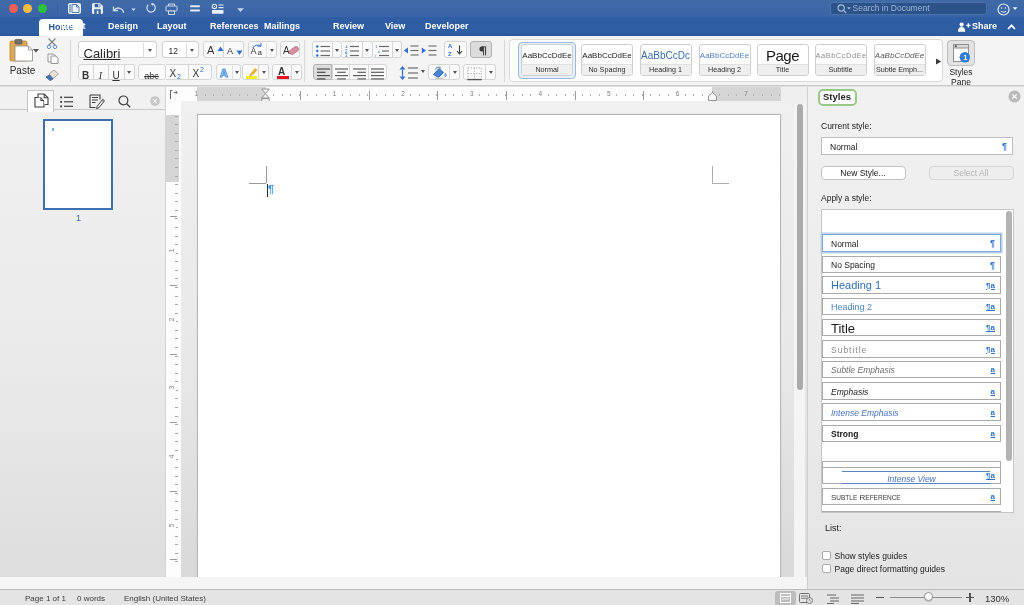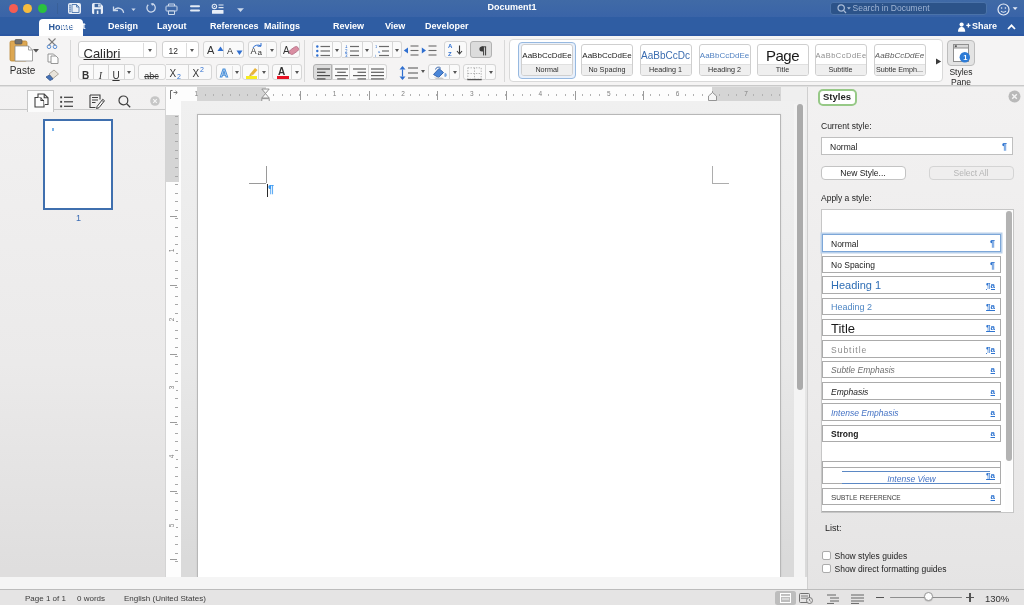--- a/index.html
+++ b/index.html
@@ -55,21 +55,20 @@
 #statusbar { position:absolute; top:589px; left:0; width:1024px; height:16px; background:#e5e4e4; border-top:1px solid #bcbcbc; font-size:8px; color:#3a3a3a; }
 </style>
 </head>
 <body>
 <div id="root">
 
   <div id="titlebar">
     <div class="light" style="left:9px; background:#f55d53;"></div>
     <div class="light" style="left:23px; background:#f6bc3e;"></div>
     <div class="light" style="left:38px; background:#2ac23f;"></div>
-    <div id="doctitle">Document1</div>
     <div style="position:absolute;left:57px;top:3px;width:1px;height:11px;background:#35598c;opacity:0.55;"></div>
     <svg class="abs" style="left:68px;top:3px;" width="13" height="11" viewBox="0 0 13 11">
       <rect x="0" y="0" width="13" height="11" rx="2" fill="#e8eef7"></rect>
       <path d="M2 1.5 v8 M2.8 1.5 h0 M4 1.5 h4.5 l2.5 2.5 v5.5 h-7 z" fill="none" stroke="#4a74ad" stroke-width="0.9"></path>
       <path d="M8.5 1.5 v2.5 h2.5" fill="none" stroke="#4a74ad" stroke-width="0.9"></path>
       <g fill="#4a74ad">
           <circle cx="2" cy="2.5" r="0.5"></circle>
           <circle cx="2" cy="4.5" r="0.5"></circle>
           <circle cx="2" cy="6.5" r="0.5"></circle>
           <circle cx="2" cy="8.5" r="0.5"></circle>
@@ -657,21 +656,21 @@
           </div>
         <div class="sitem" style="top:302.5px;"></div>
       </div>
 
       <div class="abs" style="left:197px;top:123px;width:7px;height:301px;background:#fdfdfd;"></div>
       <div class="abs" style="left:197.5px;top:124px;width:6px;height:250px;background:#b3b3b3;border-radius:3px;"></div>
       <div class="pnl-label" style="left:17px;top:436px;font-size:9px;">List:</div>
       <div class="abs" style="left:14px;top:464px;width:9px;height:9px;background:#fff;border:1px solid #ababab;border-radius:2px;"></div>
       <div class="pnl-label" style="left:26.5px;top:464px;">Show styles guides</div>
       <div class="abs" style="left:14px;top:477px;width:9px;height:9px;background:#fff;border:1px solid #ababab;border-radius:2px;"></div>
-      <div class="pnl-label" style="left:26.5px;top:477px;">Show direct formatting guides</div>
+      <div class="pnl-label" style="left:26.5px;top:477px;">Page direct formatting guides</div>
     </div>
   </div>
 
   <div id="lightstrip"></div>
   <div id="statusbar">
     <span style="position:absolute; left:25px; top:4px;">Page 1 of 1</span>
     <span style="position:absolute; left:77px; top:4px;">0 words</span>
     <span style="position:absolute; left:124px; top:4px;">English (United States)</span>
     <div class="abs" style="left:774.5px;top:1px;width:21.5px;height:13.5px;background:#bdbdbd;border-radius:2.5px;">
       <svg class="abs" style="left:5.5px;top:2px;" width="11" height="10" viewBox="0 0 11 10">

